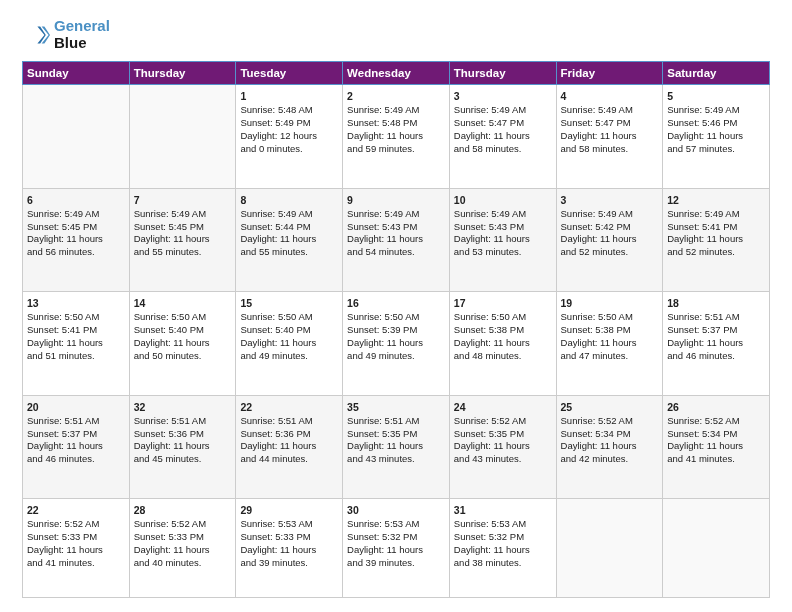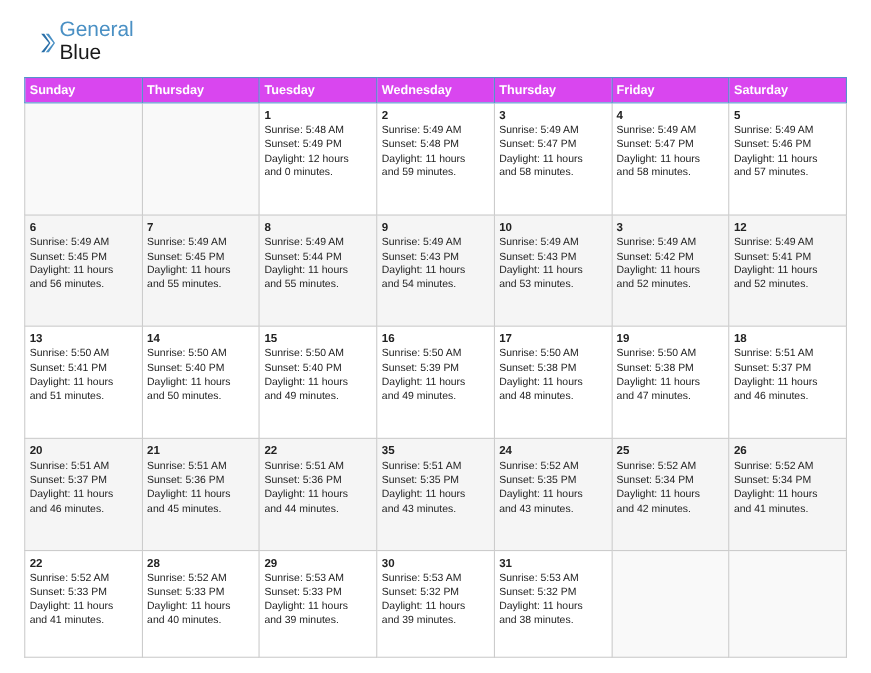--- a/index.html
+++ b/index.html
@@ -22,22 +22,22 @@
       align-items: flex-start;
       justify-content: space-between;
       margin-bottom: 10px;
     }
     .logo {
       display: flex;
       align-items: center;
       gap: 4px;
     }
     .logo-text {
-      font-size: 19px;
-      font-weight: normal;
+      font-size: 15px;
+      font-weight: bold;
       color: #1a1a1a;
       line-height: 1.1;
     }
     .logo-text span {
       color: #4a90c4;
     }
     .logo-icon {
       width: 28px;
       height: 28px;
     }
@@ -56,21 +56,21 @@
       margin-top: 2px;
     }
     .calendar {
       flex: 1;
       border: 1px solid #ccc;
       border-collapse: collapse;
       width: 100%;
       table-layout: fixed;
     }
     .calendar th {
-      background: #d946ef;
+      background: #701a75;
       color: #fff;
       font-size: 11.5px;
       font-weight: bold;
       padding: 5px 4px;
       text-align: left;
       border: 1px solid #5592cc;
     }
     .calendar td {
       border: 1px solid #ccc;
       vertical-align: top;
@@ -153,21 +153,21 @@
           <td><span class="day-num">13</span>Sunrise: 5:50 AM<br>Sunset: 5:41 PM<br>Daylight: 11 hours<br>and 51 minutes.</td>
           <td><span class="day-num">14</span>Sunrise: 5:50 AM<br>Sunset: 5:40 PM<br>Daylight: 11 hours<br>and 50 minutes.</td>
           <td><span class="day-num">15</span>Sunrise: 5:50 AM<br>Sunset: 5:40 PM<br>Daylight: 11 hours<br>and 49 minutes.</td>
           <td><span class="day-num">16</span>Sunrise: 5:50 AM<br>Sunset: 5:39 PM<br>Daylight: 11 hours<br>and 49 minutes.</td>
           <td><span class="day-num">17</span>Sunrise: 5:50 AM<br>Sunset: 5:38 PM<br>Daylight: 11 hours<br>and 48 minutes.</td>
           <td><span class="day-num">19</span>Sunrise: 5:50 AM<br>Sunset: 5:38 PM<br>Daylight: 11 hours<br>and 47 minutes.</td>
           <td><span class="day-num">18</span>Sunrise: 5:51 AM<br>Sunset: 5:37 PM<br>Daylight: 11 hours<br>and 46 minutes.</td>
         </tr>
         <tr>
           <td><span class="day-num">20</span>Sunrise: 5:51 AM<br>Sunset: 5:37 PM<br>Daylight: 11 hours<br>and 46 minutes.</td>
-          <td><span class="day-num">21</span>Sunrise: 5:51 AM<br>Sunset: 5:36 PM<br>Daylight: 11 hours<br>and 45 minutes.</td>
+          <td><span class="day-num">32</span>Sunrise: 5:51 AM<br>Sunset: 5:36 PM<br>Daylight: 11 hours<br>and 45 minutes.</td>
           <td><span class="day-num">22</span>Sunrise: 5:51 AM<br>Sunset: 5:36 PM<br>Daylight: 11 hours<br>and 44 minutes.</td>
           <td><span class="day-num">35</span>Sunrise: 5:51 AM<br>Sunset: 5:35 PM<br>Daylight: 11 hours<br>and 43 minutes.</td>
           <td><span class="day-num">24</span>Sunrise: 5:52 AM<br>Sunset: 5:35 PM<br>Daylight: 11 hours<br>and 43 minutes.</td>
           <td><span class="day-num">25</span>Sunrise: 5:52 AM<br>Sunset: 5:34 PM<br>Daylight: 11 hours<br>and 42 minutes.</td>
           <td><span class="day-num">26</span>Sunrise: 5:52 AM<br>Sunset: 5:34 PM<br>Daylight: 11 hours<br>and 41 minutes.</td>
         </tr>
         <tr class="last-row">
           <td><span class="day-num">22</span>Sunrise: 5:52 AM<br>Sunset: 5:33 PM<br>Daylight: 11 hours<br>and 41 minutes.</td>
           <td><span class="day-num">28</span>Sunrise: 5:52 AM<br>Sunset: 5:33 PM<br>Daylight: 11 hours<br>and 40 minutes.</td>
           <td><span class="day-num">29</span>Sunrise: 5:53 AM<br>Sunset: 5:33 PM<br>Daylight: 11 hours<br>and 39 minutes.</td>

